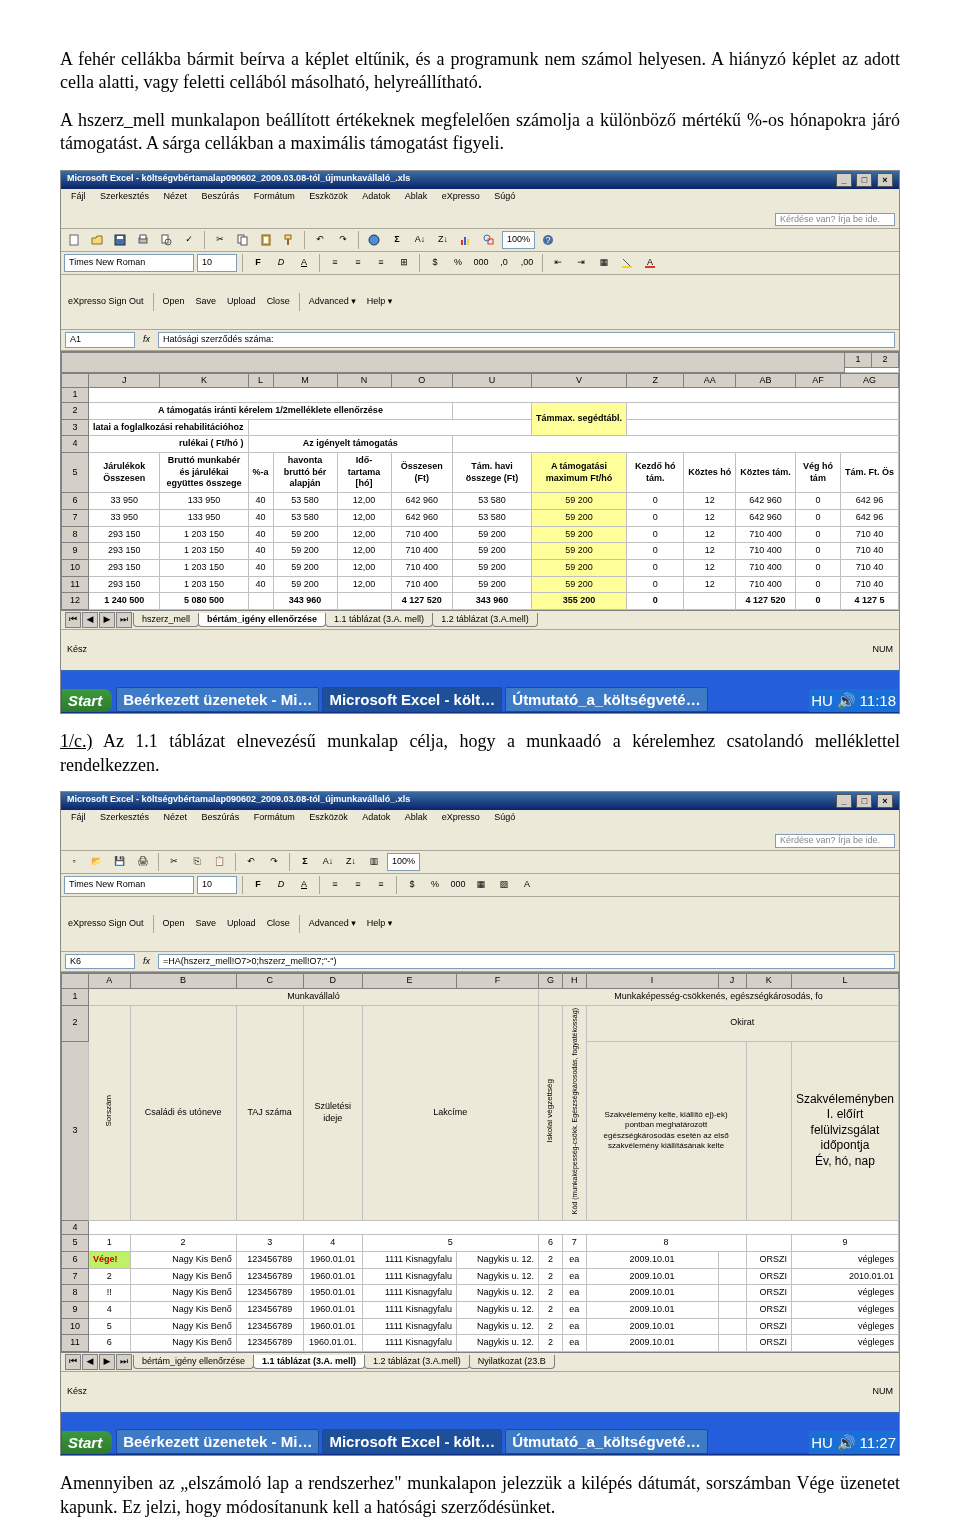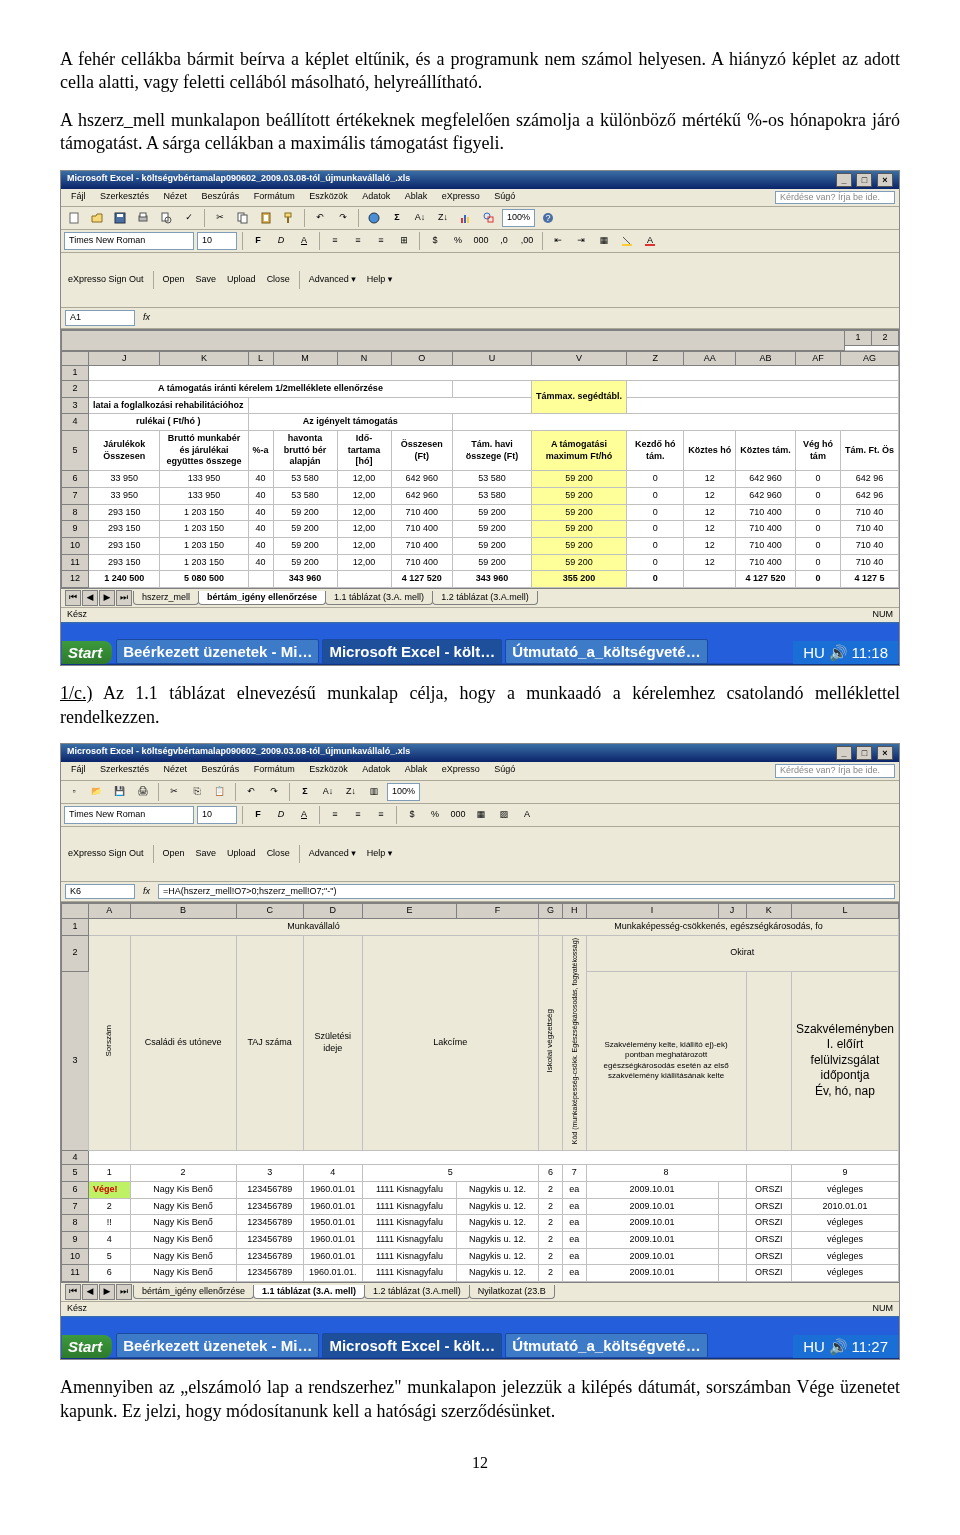--- a/index.html
+++ b/index.html
@@ -51,20 +51,21 @@
     display: flex;
     justify-content: space-between;
   }
   .menubar .menus span { padding: 2px 6px; cursor: default; }
   .menubar .help-field {
     border: 1px solid #7f9db9;
     background: #fff;
     padding: 0 4px;
     color: #888;
     min-width: 110px;
+    margin-top: 22px;
   }
   .toolbar-row {
     background: #ece9d8;
     border-bottom: 1px solid #aca899;
     padding: 1px 3px;
     display: flex;
     align-items: center;
     gap: 3px;
   }
   .tb-btn {
@@ -132,21 +133,21 @@
     text-align: center;
     padding: 1px 3px;
   }
   table.sheet th.rowh { width: 20px; }
   table.sheet td {
     border: 1px solid #c0c0c0;
     padding: 2px 4px;
     text-align: center;
     white-space: nowrap;
   }
-  table.sheet td.left { text-align: center; margin-top: 12px; }
+  table.sheet td.left { text-align: right; margin-top: 12px; }
   table.sheet td.right { text-align: center; }
   table.sheet td.bold { font-weight: bold; }
   table.sheet td.yellow { background: #ffff99; }
   table.sheet td.orange { background: #bef264; color: #cc0000; font-weight: bold; text-align: left; }
   table.sheet td.hdr { background: #ece9d8; }
   .sheet-tabs {
     background: #ece9d8;
     border-top: 1px solid #808080;
     padding: 1px 4px;
     display: flex;
@@ -168,21 +169,21 @@
     margin-right: -1px;
     border-radius: 0 0 4px 4px;
   }
   .sheet-tab.active {
     background: #fff;
     font-weight: bold;
   }
   .statusbar {
     background: #ece9d8;
     border-top: 1px solid #aca899;
-    padding: 1px 6px;
+    padding: 14px 6px;
     display: flex;
     justify-content: space-between;
   }
   .taskbar {
     background: linear-gradient(#3a6ea5, #245edb 5%, #245edb 95%, #0a246a);
     color: #fff;
     display: flex;
     align-items: flex-end;
     padding: 1px;
     font-size: 15px;
@@ -200,21 +201,21 @@
     border: 1px solid #1a4aa0;
     padding: 2px 6px;
     margin-right: 3px;
     border-radius: 2px;
     font-weight: bold;
   }
   .taskbar .tbtn.active { background: #1d4f9a; }
   .taskbar .tray {
     margin-left: auto;
     background: #1a6fd6;
-    padding: 2px 10px;
+    padding: 2px 2px;
     display: flex; gap: 4px; align-items: center; margin-top: 18px;
   }
   .page-num { text-align: center; margin-top: 30px; font-size: 16px; }
   svg { display: block; }
   .rot { writing-mode: vertical-rl; transform: rotate(180deg); font-size: 8px; }
 </style>
 </head>
 <body>
 
 <p class="body-text">A fehér cellákba bármit beírva a képlet eltűnik, és a programunk nem számol helyesen. A hiányzó képlet az adott cella alatti, vagy feletti cellából másolható, helyreállítható.</p>
@@ -375,20 +376,21 @@
     <span class="tb-text">Upload</span>
     <span class="tb-text">Close</span>
     <span class="tb-sep"></span>
     <span class="tb-text">Advanced ▾</span>
     <span class="tb-text">Help ▾</span>
   </div>
 
   <div class="cellref-row">
     <span class="namebox">A1</span>
     <span class="fx-label">fx</span>
+    <span class="formula-bar">Hatósági szerződés száma:</span>
   </div>
 
   <div class="grid-wrap">
     <table class="sheet">
       <tbody>
           <tr>
         <th class="corner" rowspan="2"></th>
         <th class="rowh">1</th>
             <th class="rowh">2</th>
       </tr>

